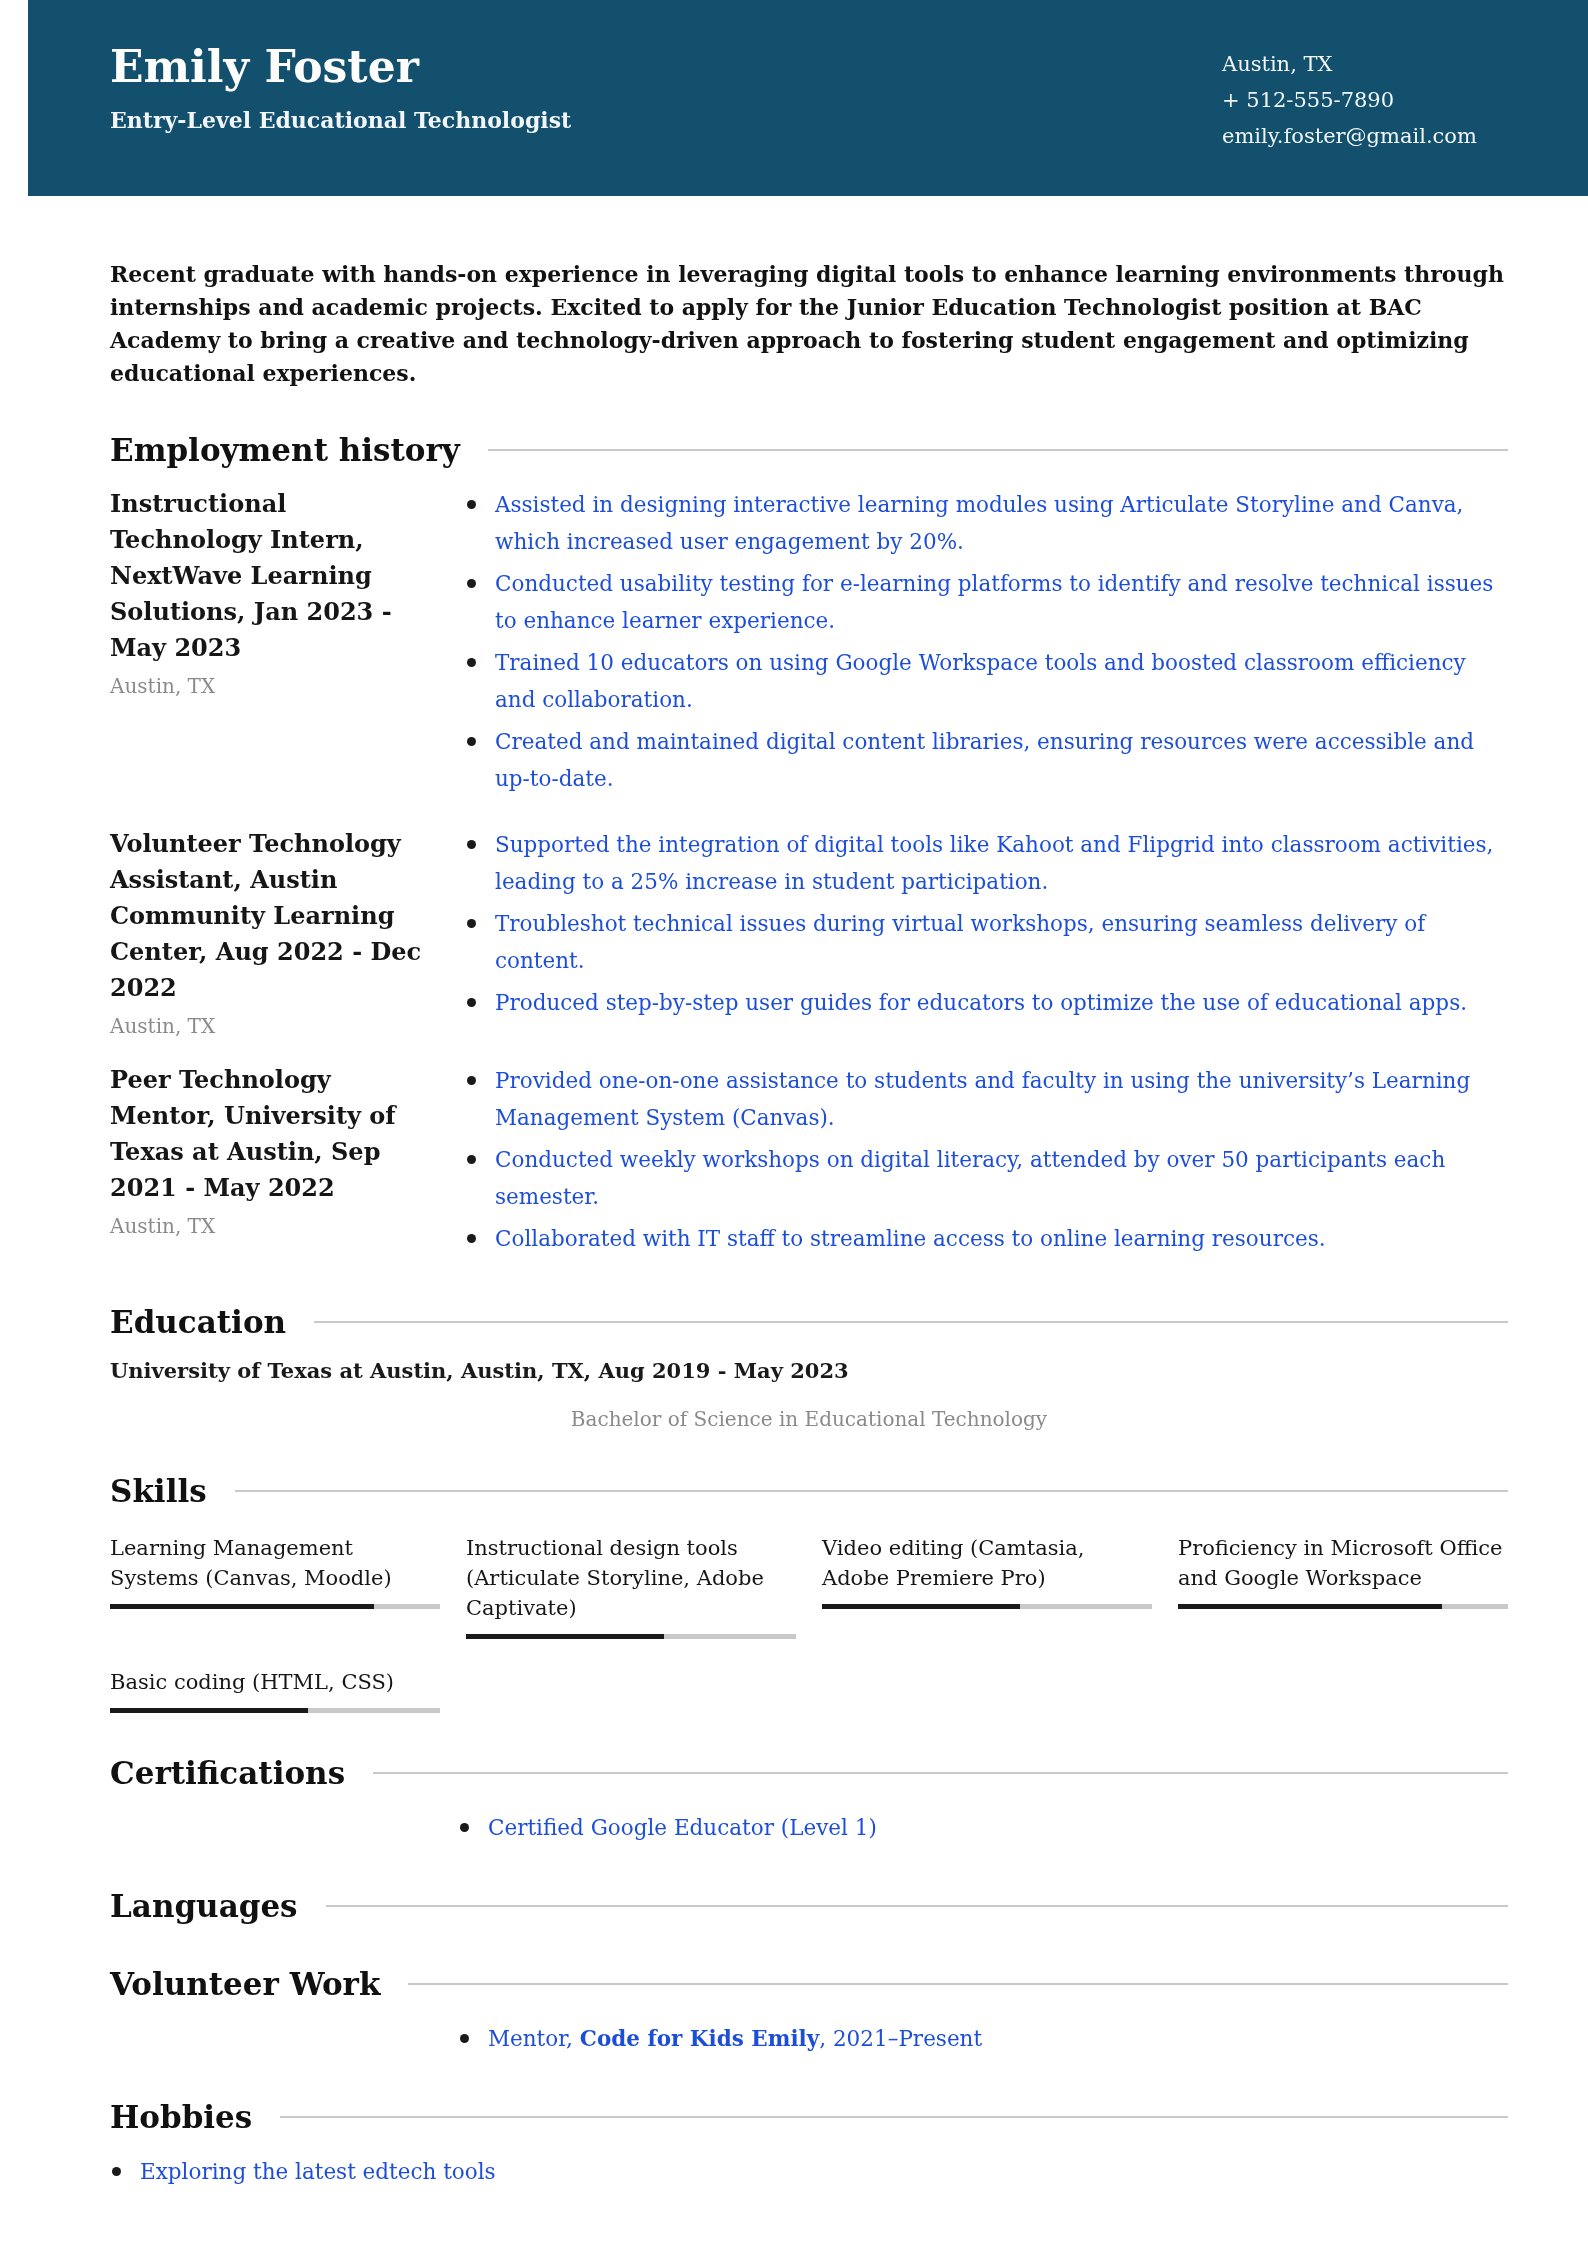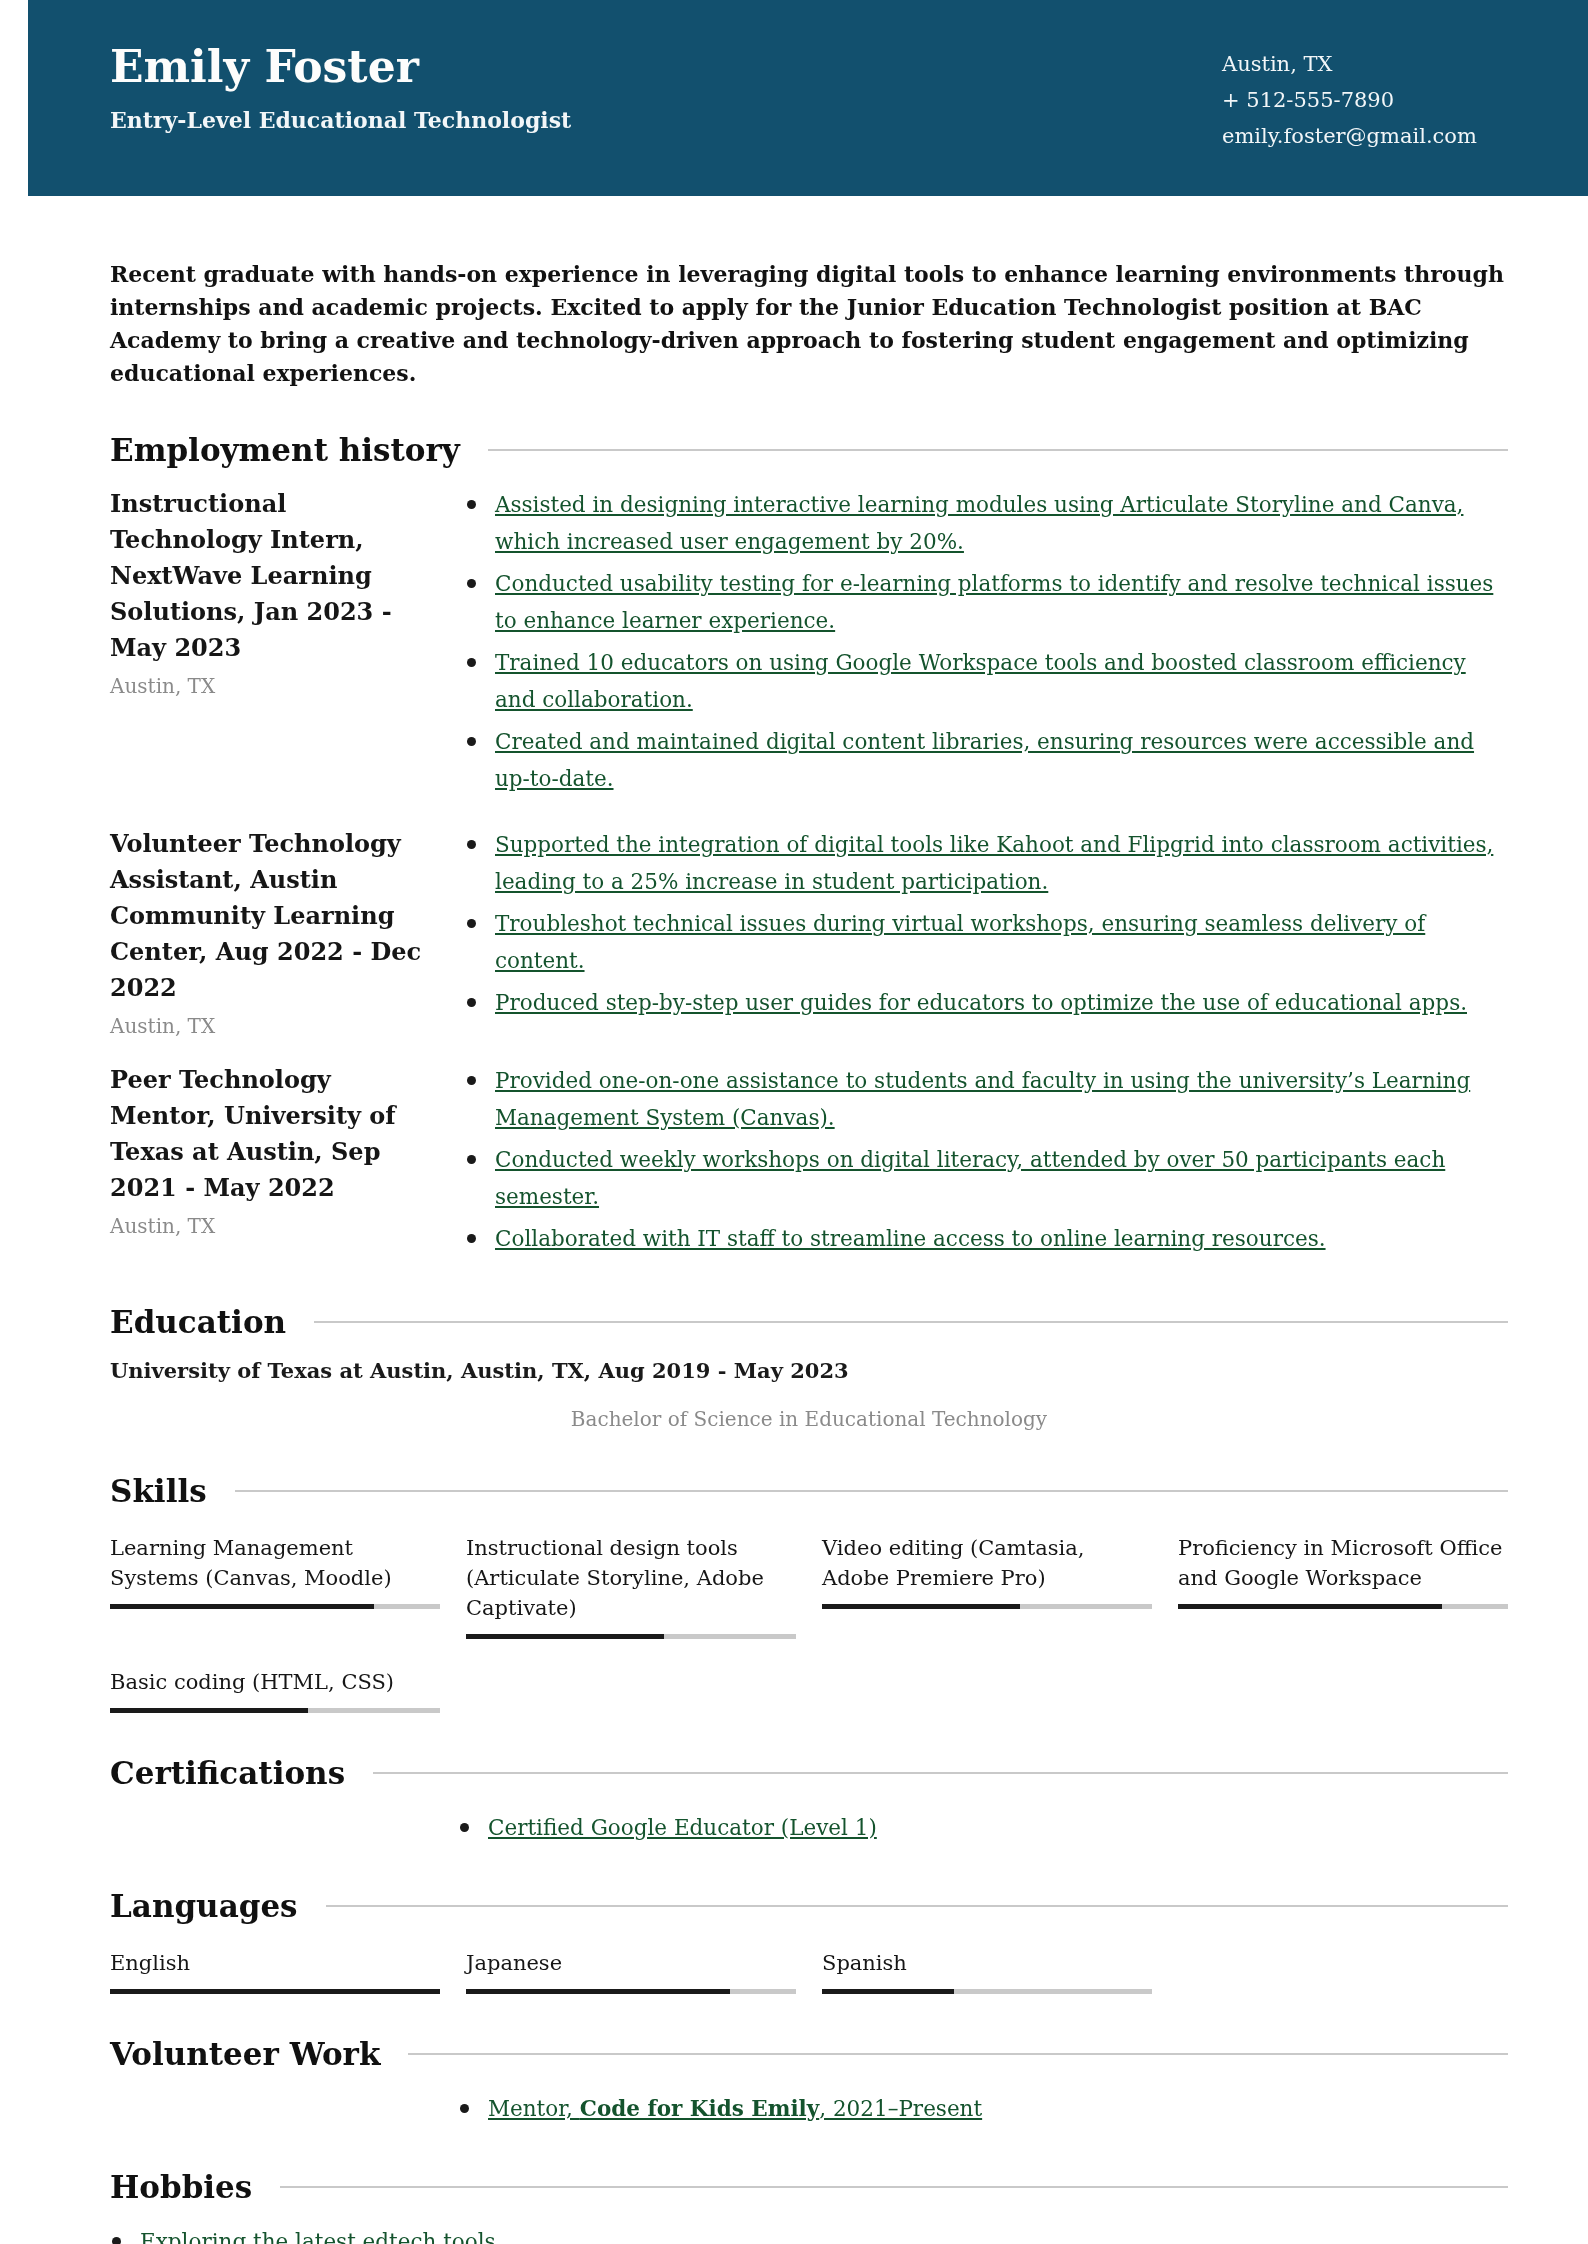--- a/index.html
+++ b/index.html
@@ -22,21 +22,21 @@
                        color:#111; margin:42px 0 18px; white-space:nowrap; }
   .rule { flex:1; height:2px; background:#c9c9c9; margin-left:28px; min-width:40px; }
 
   
   .job { display:grid; grid-template-columns:320px 1fr; column-gap:35px; margin-bottom:24px; }
   .jtitle { font-size:24px; font-weight:700; line-height:36px; color:#161616; }
   .loc { font-size:20px; color:#8a8a8a; margin-top:8px; }
 
   ul.bullets { list-style:none; }
   ul.bullets li { position:relative; padding-left:30px; font-size:21.5px; line-height:37px;
-                  margin-bottom:5px; color:#14532d;text-decoration:underline; }
+                  margin-bottom:5px; color:#1d4ed8; }
   ul.bullets li::before { content:""; position:absolute; left:2px; top:14px; width:9px; height:9px;
                           border-radius:50%; background:#1a1a1a; }
   .indented { margin-left:348px; }
 
   
   .edu-school { font-size:21px; font-weight:700; margin-top:6px; }
   .edu-degree { font-size:20px; color:#8a8a8a; margin-top:24px;text-align:center; }
 
   
   .grid4 { display:grid; grid-template-columns:repeat(4,1fr); column-gap:26px; row-gap:28px; margin-top:24px; }
@@ -168,40 +168,20 @@
       <ul class="bullets indented">
         <li>Certified Google Educator (Level 1)</li>
       </ul>
     </section>
 
     <section>
       <h2 class="section-heading">
         <span>Languages</span>
         <span class="rule"></span>
       </h2>
-      <div class="grid4">
-        <div>
-          <span class="skill-label">English</span>
-          <div class="bar">
-              <div class="bar-fill" style="width: 100%;"></div>
-            </div>
-        </div>
-        <div>
-          <span class="skill-label">Japanese</span>
-          <div class="bar">
-              <div class="bar-fill" style="width: 80%;"></div>
-            </div>
-        </div>
-        <div>
-          <span class="skill-label">Spanish</span>
-          <div class="bar">
-              <div class="bar-fill" style="width: 40%;"></div>
-            </div>
-        </div>
-      </div>
     </section>
 
     <section>
       <h2 class="section-heading">
         <span>Volunteer Work</span>
         <span class="rule"></span>
       </h2>
       <ul class="bullets indented">
         <li><span class="vol-line"><span>Mentor, </span><span class="bold">Code for Kids Emily</span><span>, 2021–Present</span></span></li>
       </ul>

